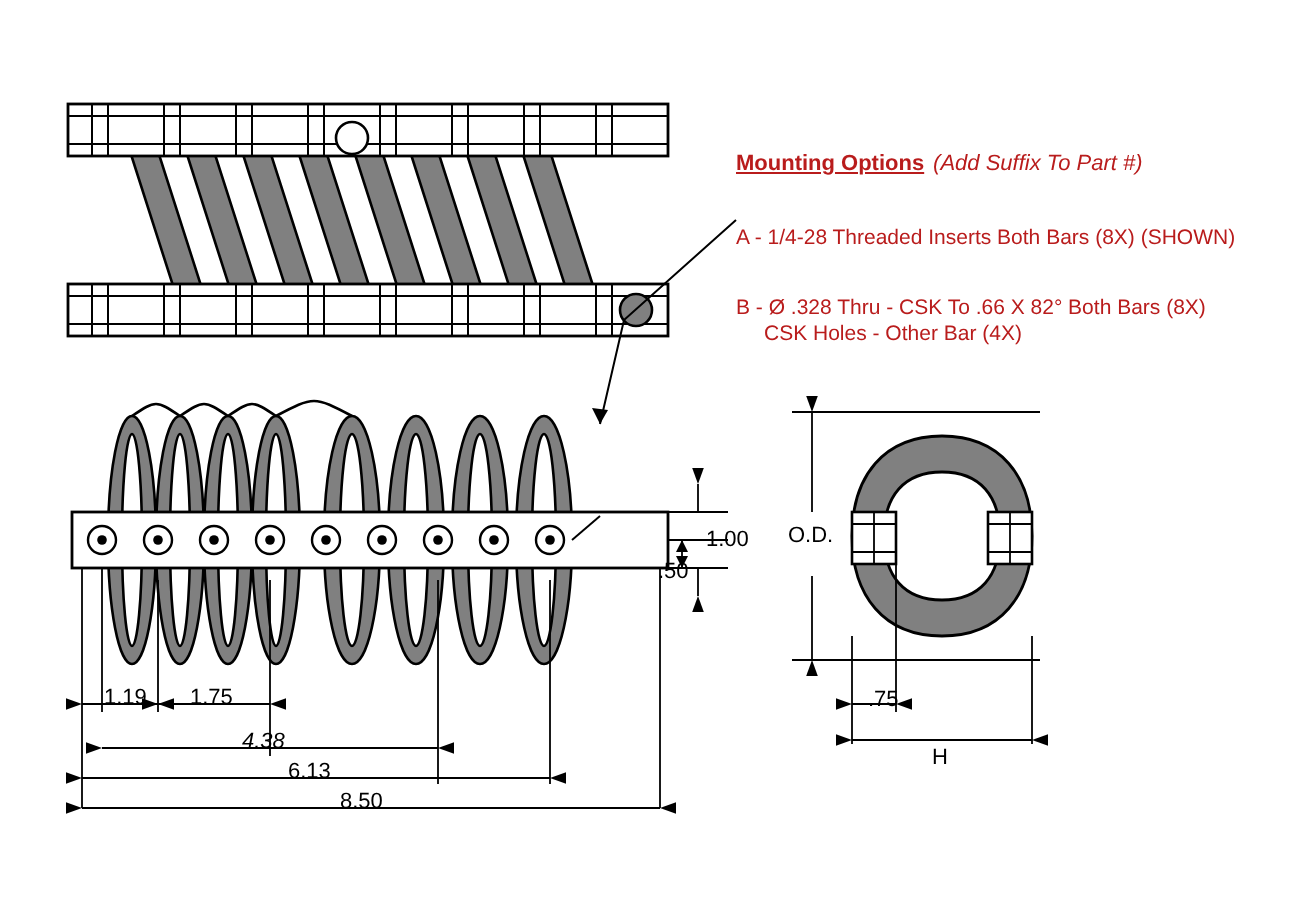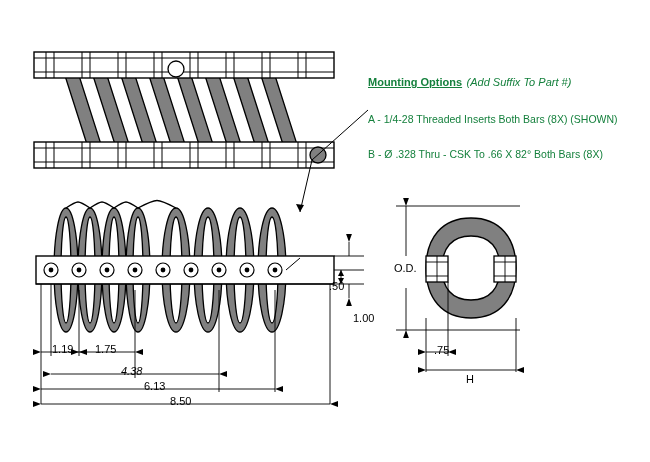--- a/index.html
+++ b/index.html
@@ -25,21 +25,21 @@
     position: absolute;
     left: 0; top: 0;
     width: 650px;
     height: 462px;
   }
   .notes {
     position: absolute;
     left: 368px;
     top: 72px;
     width: 278px;
-    color: #15803d;
+    color: #b91c1c;
   }
   .notes-title {
     font-size: 11px;
     font-weight: bold;
     text-decoration: underline;
     display: inline;
   }
   .notes-title-suffix {
     font-size: 11px;
     font-style: italic;
@@ -277,27 +277,28 @@
     </g>
   </svg>
 
   <div class="notes">
     <div>
       <span class="notes-title">Mounting Options</span>
       <span class="notes-title-suffix">(Add Suffix To Part #)</span>
     </div>
     <div class="note-line">A - 1/4-28 Threaded Inserts Both Bars (8X) (SHOWN)</div>
     <div class="note-line">B - Ø .328 Thru - CSK To .66 X 82° Both Bars (8X)</div>
+    <div class="note-line sub">CSK Holes - Other Bar (4X)</div>
   </div>
 
   <div class="dim-label" style="left:52px; top:343px;">1.19</div>
   <div class="dim-label" style="left:95px; top:343px;">1.75</div>
   <div class="dim-label" style="left:121px; top:365px;font-style:italic;">4.38</div>
   <div class="dim-label" style="left:144px; top:380px;">6.13</div>
   <div class="dim-label" style="left:170px; top:395px;">8.50</div>
-  <div class="dim-label" style="left:353px; top:264px;margin-top:48px;">1.00</div>
+  <div class="dim-label" style="left:353px; top:264px;">1.00</div>
   <div class="dim-label" style="left:329px; top:280px;">.50</div>
 
   <div class="dim-label" style="left:394px; top:262px;">O.D.</div>
   <div class="dim-label" style="left:434px; top:344px;">.75</div>
   <div class="dim-label" style="left:466px; top:373px;">H</div>
 
 </div>
 
 </body></html>

